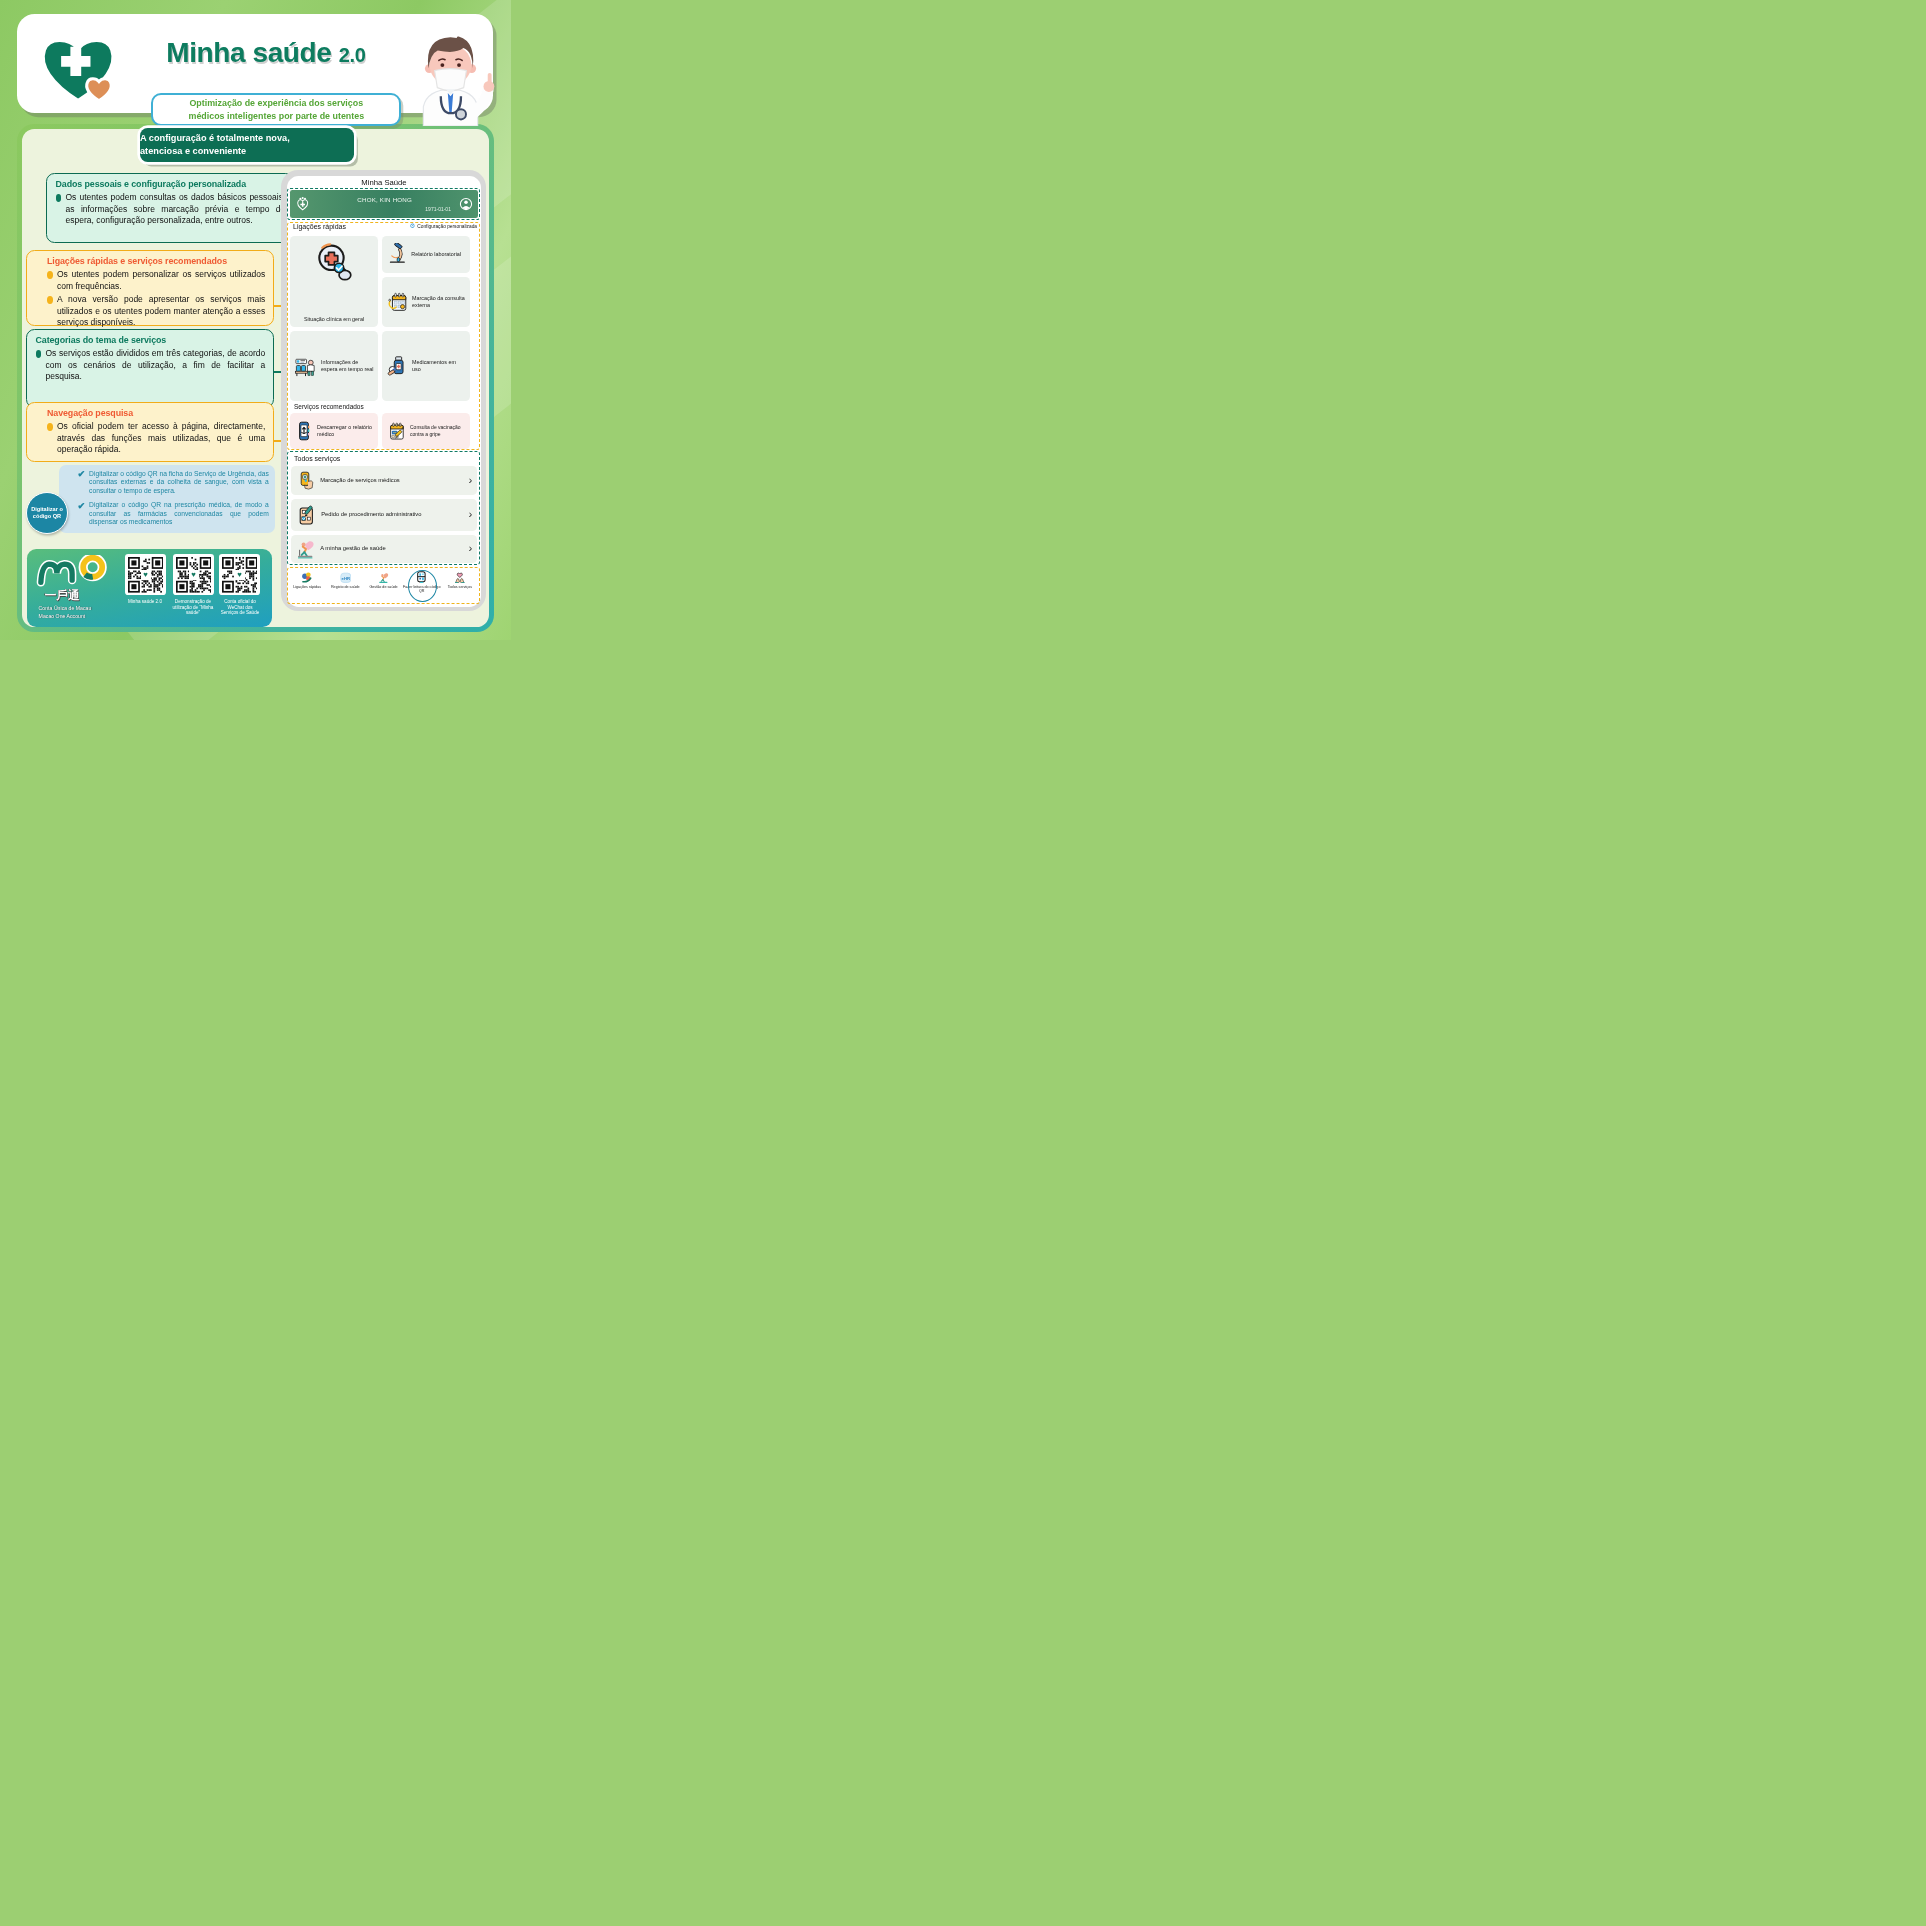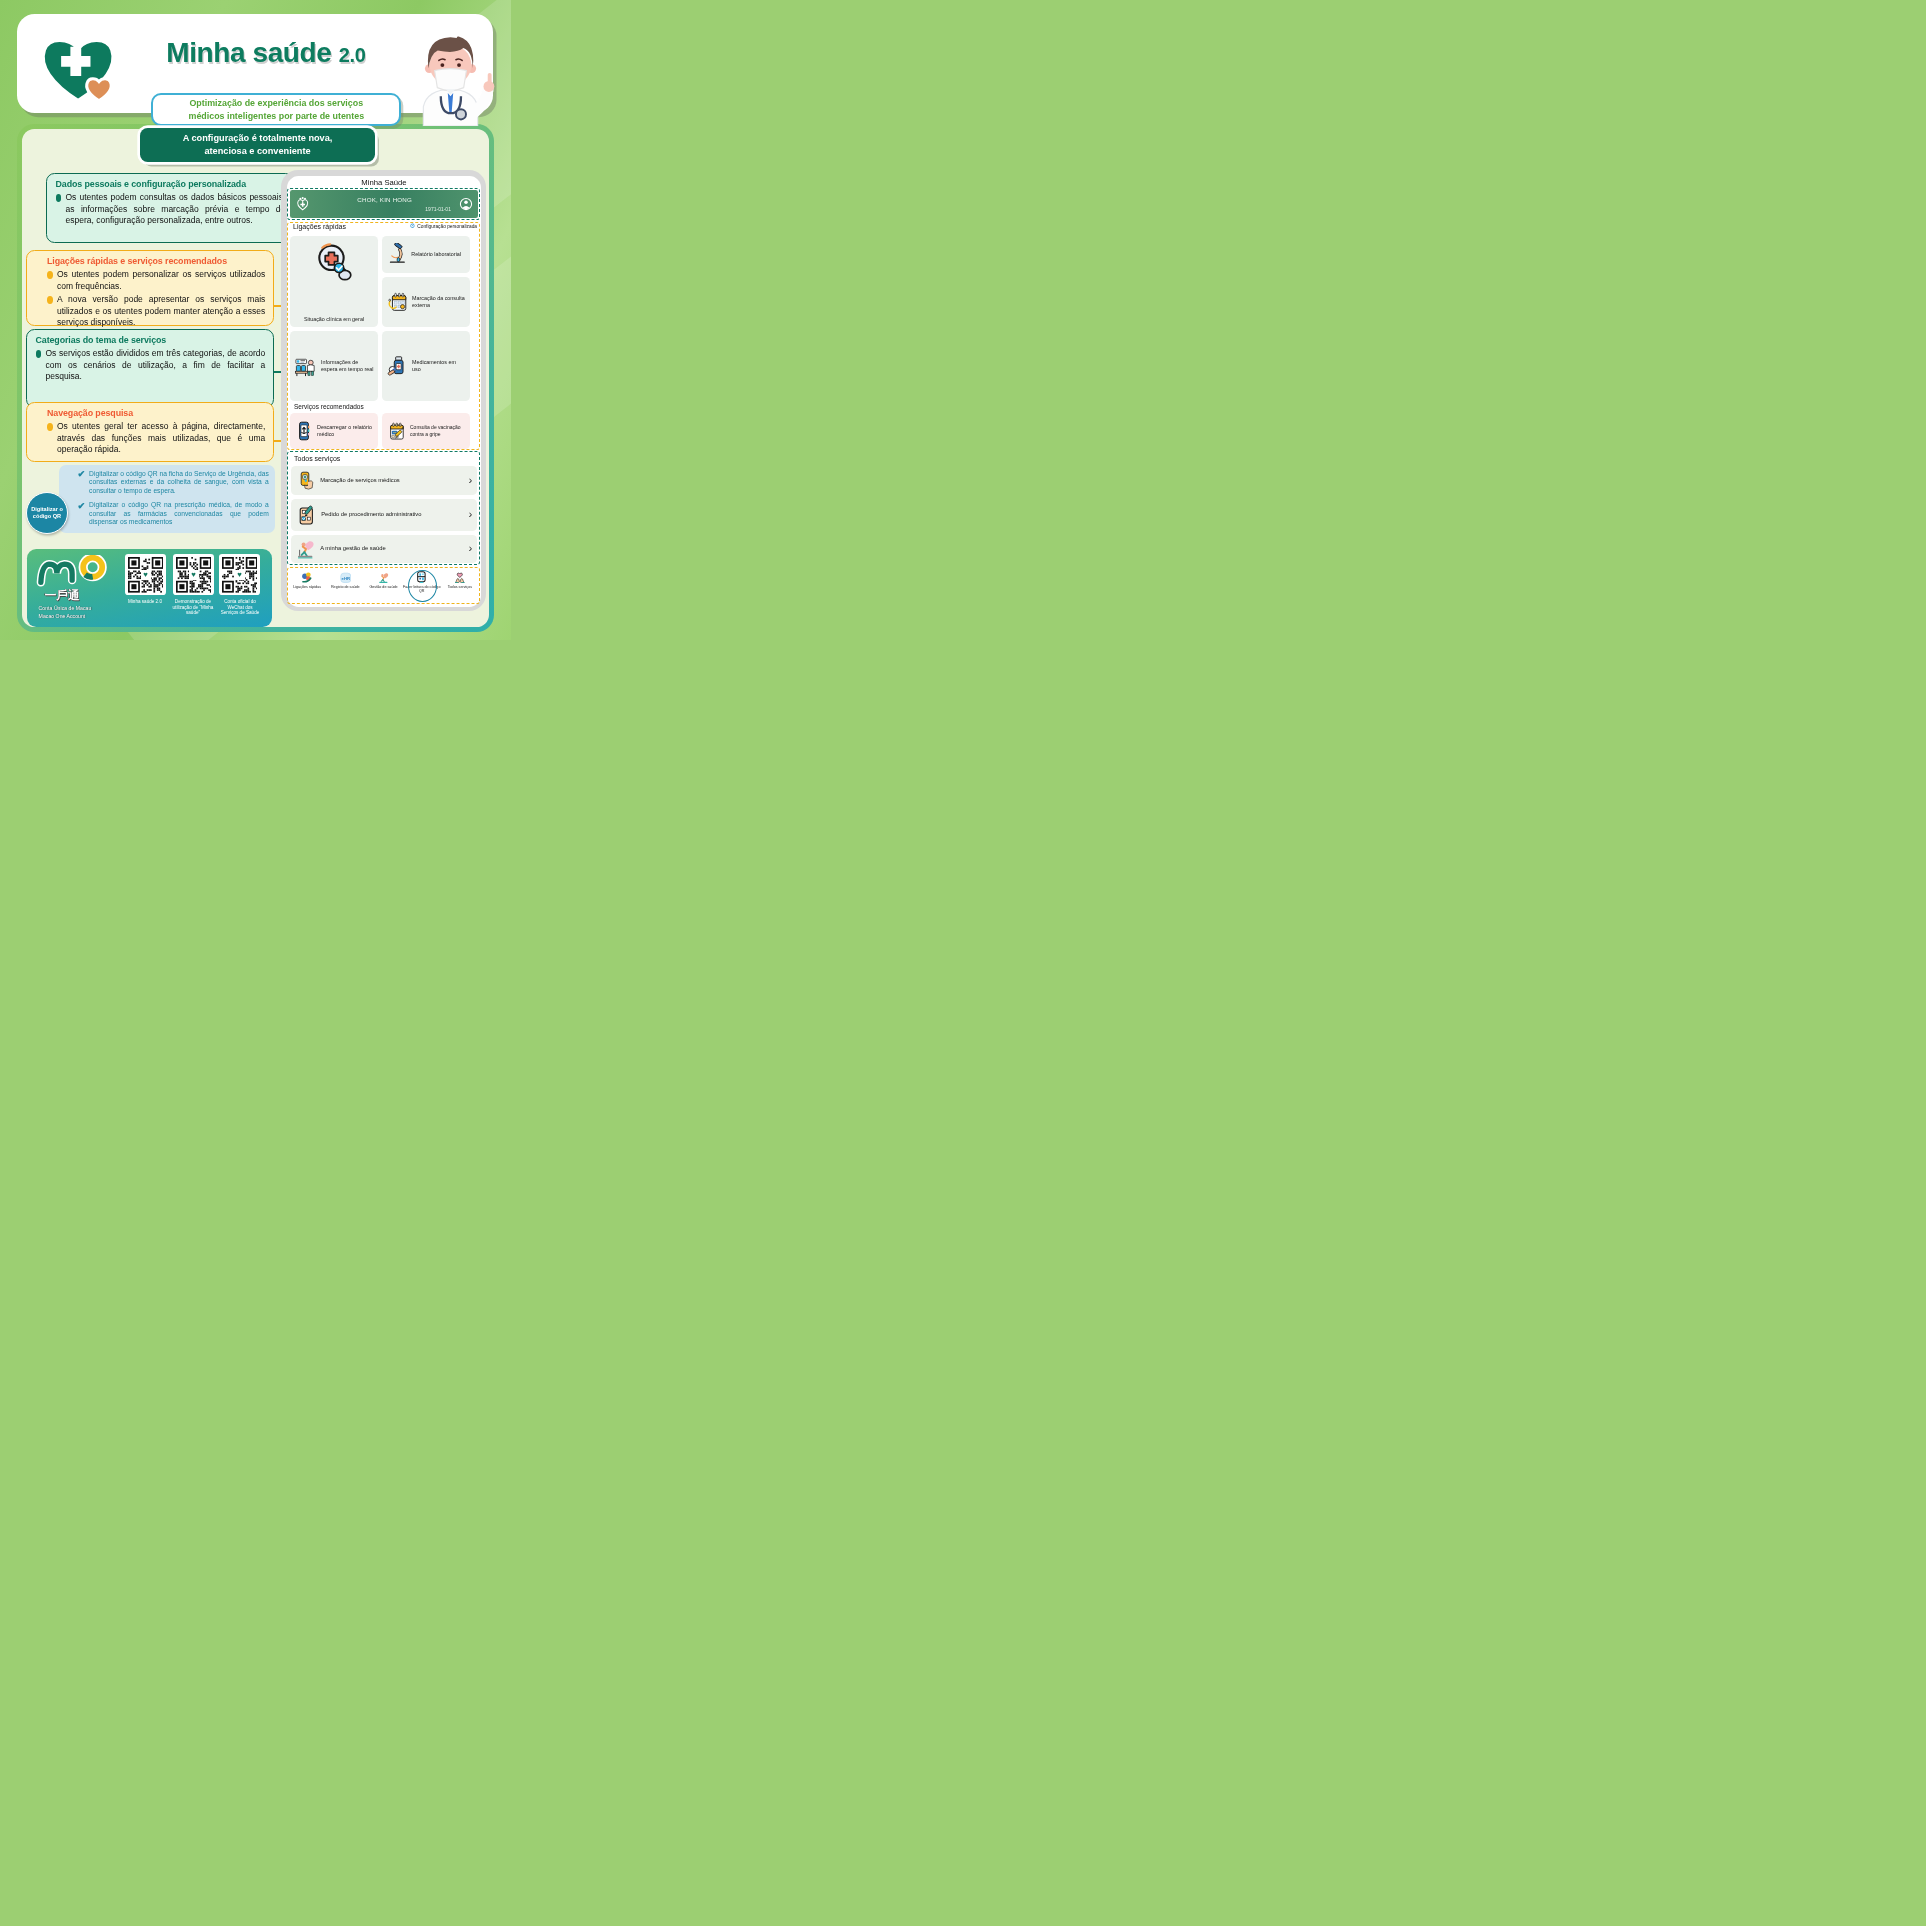--- a/index.html
+++ b/index.html
@@ -17,23 +17,23 @@
     text-shadow:1.2px 1.5px 0 rgba(150,150,150,.45);}
   #app-title .ver{font-size:20px;}
   #subtitle-box{position:absolute;left:134px;top:79px;width:250px;height:33px;background:#fff;
     border:2.3px solid #3fb0d5;border-radius:10px;display:flex;flex-direction:column;justify-content:center;
     align-items:center;box-shadow:2.3px 2.7px 0 rgba(120,135,110,.4);
     font-weight:bold;font-size:8.9px;color:#55a637;line-height:1.45;}
   
   #main-frame{position:absolute;left:17.3px;top:124px;width:477px;height:508px;border-radius:17px;
     background:linear-gradient(135deg,#8cc95f 0%,#7cc46c 35%,#46b49b 72%,#2fafaa 100%);}
   #main-inner{position:absolute;left:5px;top:5px;right:5px;bottom:5px;background:#edf3dd;border-radius:12.3px;}
-  #banner{position:absolute;left:140px;top:128px;width:235px;height:34px;background:#0d6e54;border-radius:7.7px;
+  #banner{position:absolute;left:140px;top:128px;width:214px;height:34px;background:#0d6e54;border-radius:7.7px;
     box-shadow:0 0 0 2.7px #ffffff,3.9px 4.6px 0 rgba(110,125,105,.45);display:flex;flex-direction:column;
-    justify-content:center;align-items:center;color:#fff;font-weight:bold;font-size:9.2px;line-height:1.45;}
+    justify-content:center;align-items:flex-start;color:#fff;font-weight:bold;font-size:9.2px;line-height:1.45;}
   
   .box{position:absolute;border:1.5px solid;border-radius:8.5px;padding:4.6px 7.7px 3.9px 8.5px;}
   .box.teal{background:#d9f3e6;border-color:#0c6b52;}
   .box.gold{background:#fdf2cb;border-color:#f2ac19;padding-left:20px;}
   .box h3{margin:0.8px 0 3.1px;font-size:8.9px;letter-spacing:-0.1px;}
   .box.teal h3{color:#0d7a5f;}
   .box.gold h3{color:#ef5b33;}
   .bullet{display:flex;gap:4.2px;margin:1.5px 0 2.3px;}
   .dot{flex:none;width:5.8px;height:7.3px;border-radius:50%;margin-top:1.9px;}
   .box.teal .dot{background:#0d7a5f;}
@@ -177,21 +177,21 @@
     <h3>Categorias do tema de serviços</h3>
     <div class="bullet">
         <span class="dot"></span>
       <p>Os serviços estão divididos em três categorias, de acordo com os cenários de utilização, a fim de facilitar a pesquisa.</p>
       </div>
   </div>
   <div class="box gold" style="left:26px;top:402px;width:248px;height:60px;">
     <h3>Navegação pesquisa</h3>
     <div class="bullet">
         <span class="dot"></span>
-      <p>Os utentes geral ter acesso à página, directamente, através das funções mais utilizadas, que é uma operação rápida.</p>
+      <p>Os oficial podem ter acesso à página, directamente, através das funções mais utilizadas, que é uma operação rápida.</p>
       </div>
   </div>
 
   <div id="qr-panel">
     <div class="chk">
         <span class="mark">✔</span>
       <p>Digitalizar o código QR na ficha do Serviço de Urgência, das consultas externas e da colheita de sangue, com vista a consultar o tempo de espera.</p>
       </div>
     <div class="chk">
         <span class="mark">✔</span>

